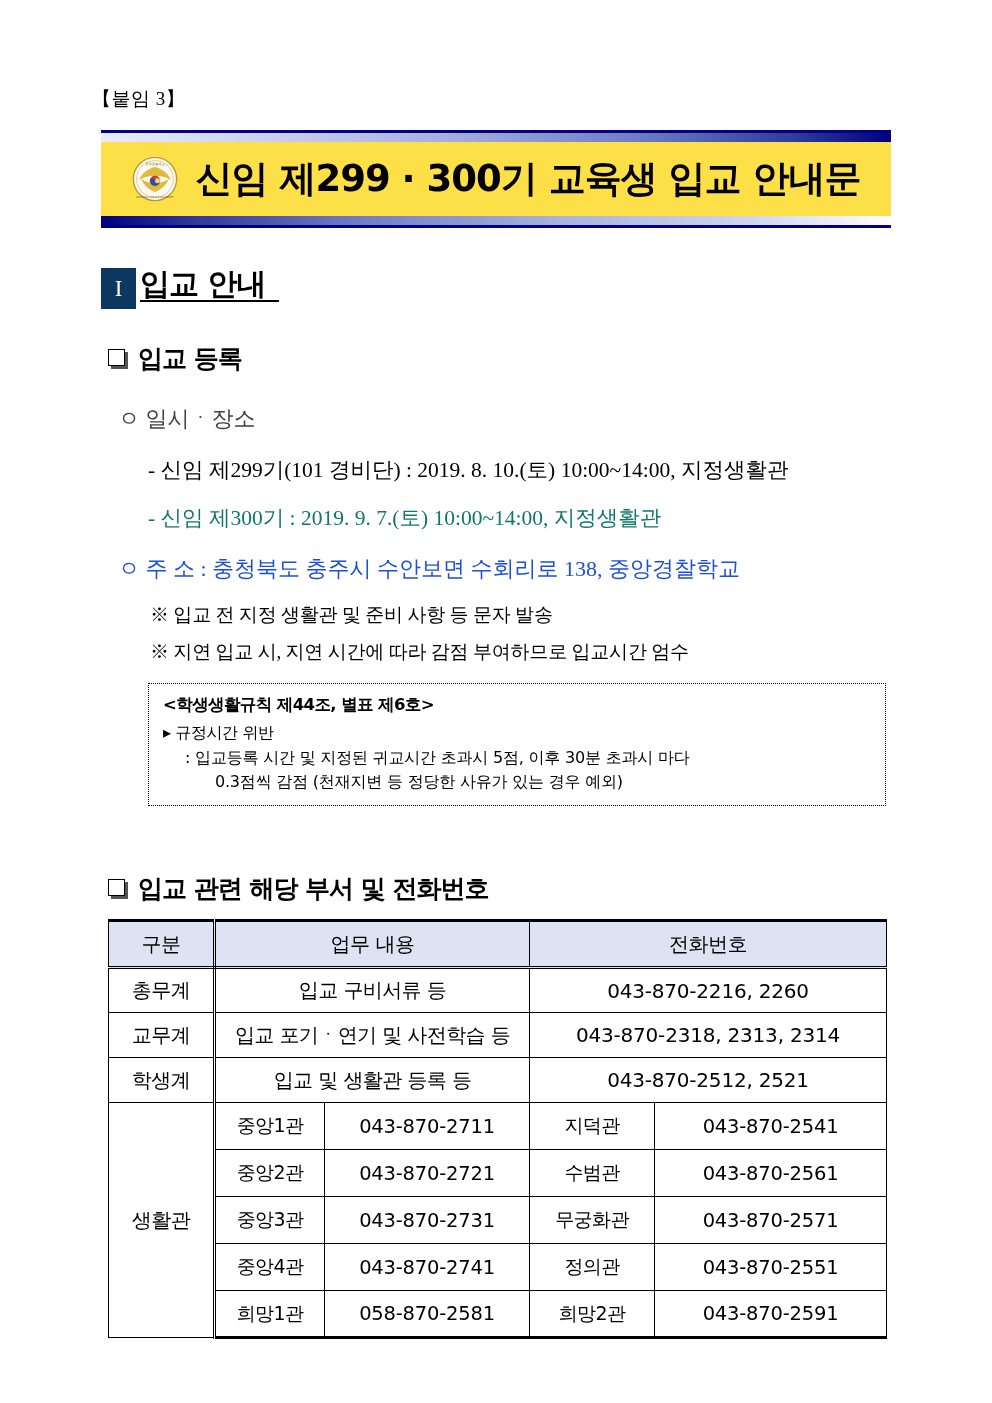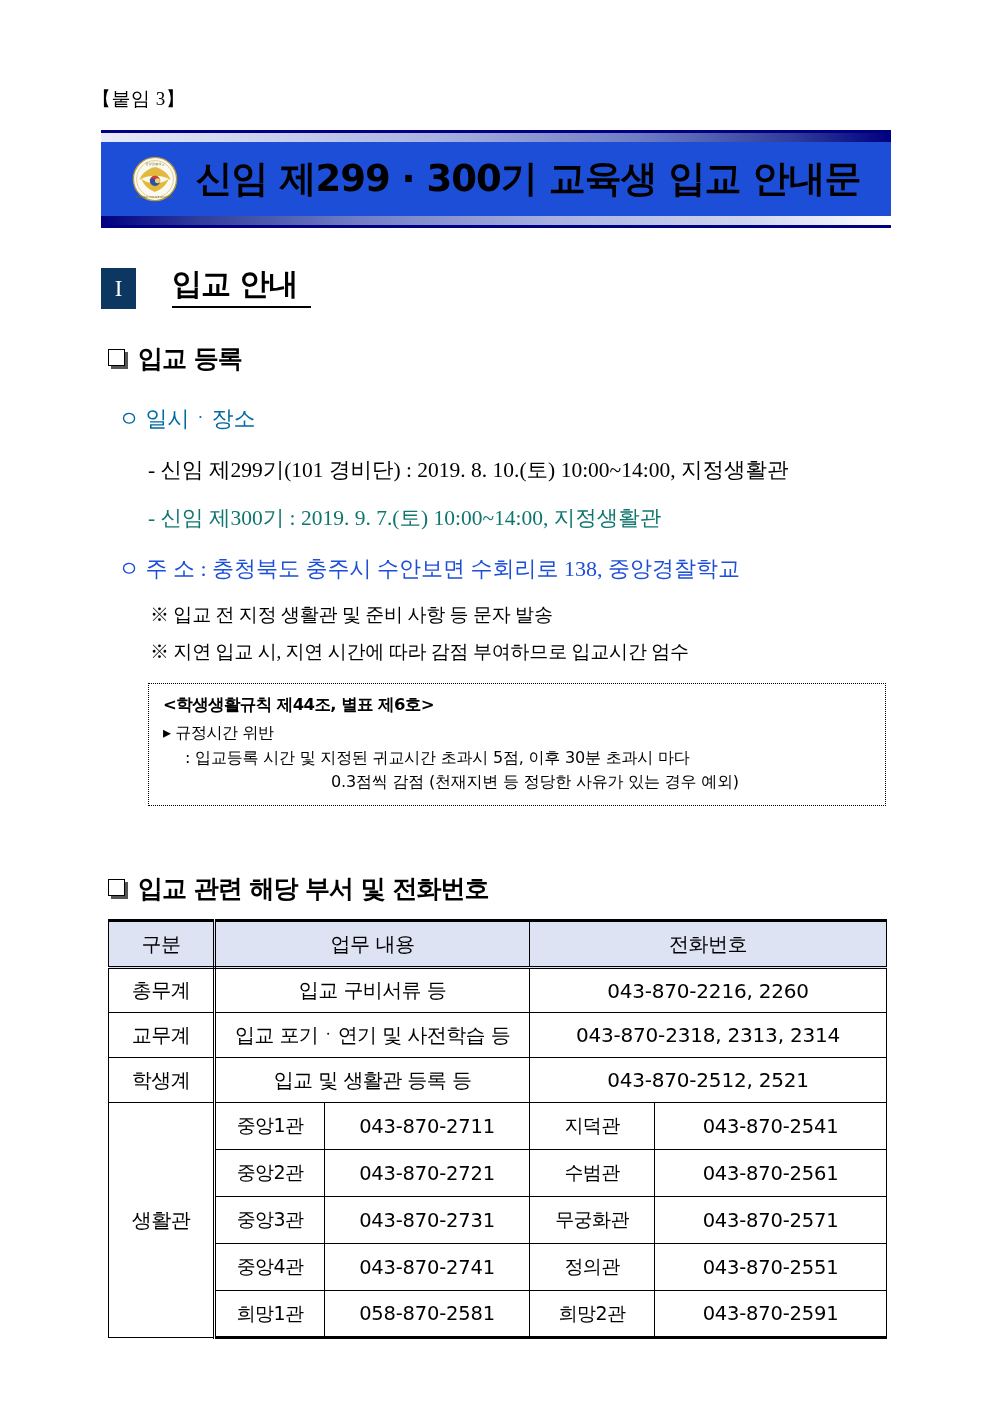--- a/index.html
+++ b/index.html
@@ -53,21 +53,21 @@
   .grad-up {
     height: 9px;
     width: 100%;
     background: linear-gradient(to right, #000080 0%, #2f3a9a 12%, #6f7cc4 32%, #a9b2e0 58%, #cfd5ef 82%, #ffffff 100%);
   }
   .banner-body {
     height: 74px;
     display: flex;
     align-items: center;
     justify-content: center;
-    background: #1d4ed8;
+    background: #fde047;
   }
   .emblem {
     width: 46px;
     height: 46px;
     margin-right: 18px;
     flex: 0 0 auto;
   }
   .banner-title {
     font-family: "DejaVu Sans", sans-serif;
     font-weight: bold;
@@ -91,28 +91,28 @@
     background: #0b3761;
     color: #ffffff;
     font-family: "Liberation Serif", serif;
     font-size: 23px;
     display: flex;
     align-items: center;
     justify-content: center;
     flex: 0 0 auto;
   }
   .sec-title {
-    margin-left: 36px;
+    margin-left: 4px;
     font-family: "DejaVu Sans", sans-serif;
     font-weight: bold;
     font-size: 30px;
     letter-spacing: -1px;
     white-space: nowrap;
     border-bottom: 2px solid #000000;
-    padding-bottom: 6px;
+    padding-bottom: 0;
     padding-right: 14px;
     line-height: 1.05;
   }
 
   
   .sq-head {
     position: absolute;
     display: flex;
     align-items: center;
   }
@@ -189,23 +189,22 @@
   .reg-sub1 {
     font-size: 16px;
     letter-spacing: -0.2px;
     margin-left: 22px;
     margin-bottom: 3px;
     white-space: nowrap;
   }
   .reg-sub2 {
     font-size: 16px;
     letter-spacing: -0.2px;
-    margin-left: 36px;
-    white-space: nowrap;
-    text-align: center;
+    margin-left: 52px;
+    white-space: nowrap;
   }
 
   
   .tbl-wrap {
     position: absolute;
     left: 108px;
     top: 919px;
     width: 778px;
   }
   table.contact {
@@ -281,21 +280,21 @@
   <div class="section-head">
     <div class="sec-num">I</div>
     <div class="sec-title">입교 안내</div>
   </div>
 
   <div class="sq-head" style="left:108px; top:342px;">
     <span class="sq-box"></span>
     <span class="sq-label">입교 등록</span>
   </div>
 
-  <div class="line l-o" style="left: 118px; top: 404px; color: #0369a1;">ㅇ 일시ㆍ장소</div>
+  <div class="line l-o" style="left: 118px; top: 404px; color: #404040;">ㅇ 일시ㆍ장소</div>
   <div class="line l-dash" style="left: 148px; top: 455px; color: rgb(0, 0, 0);">- 신임 제299기(101 경비단) : 2019. 8. 10.(토) 10:00~14:00, 지정생활관</div>
   <div class="line l-dash l-blue" style="left: 148px; top: 503px; color: #0f766e;">- 신임 제300기 : 2019. 9. 7.(토) 10:00~14:00, 지정생활관</div>
   <div class="line l-o" style="left: 118px; top: 554px; color: #1d4ed8;">ㅇ 주 소 : 충청북도 충주시 수안보면 수회리로 138, 중앙경찰학교</div>
   <div class="line l-note" style="left: 150px; top: 639px; color: rgb(0, 0, 0);">※ 지연 입교 시, 지연 시간에 따라 감점 부여하므로 입교시간 엄수</div>
   <div class="line l-note" style="left: 150px; top: 602px; color: rgb(0, 0, 0);">※ 입교 전 지정 생활관 및 준비 사항 등 문자 발송</div>
 
   <div class="reg-box">
     <div class="reg-title">&lt;학생생활규칙 제44조, 별표 제6호&gt;</div>
     <div class="reg-item">▸ 규정시간 위반</div>
     <div class="reg-sub1">: 입교등록 시간 및 지정된 귀교시간 초과시 5점, 이후 30분 초과시 마다</div>

